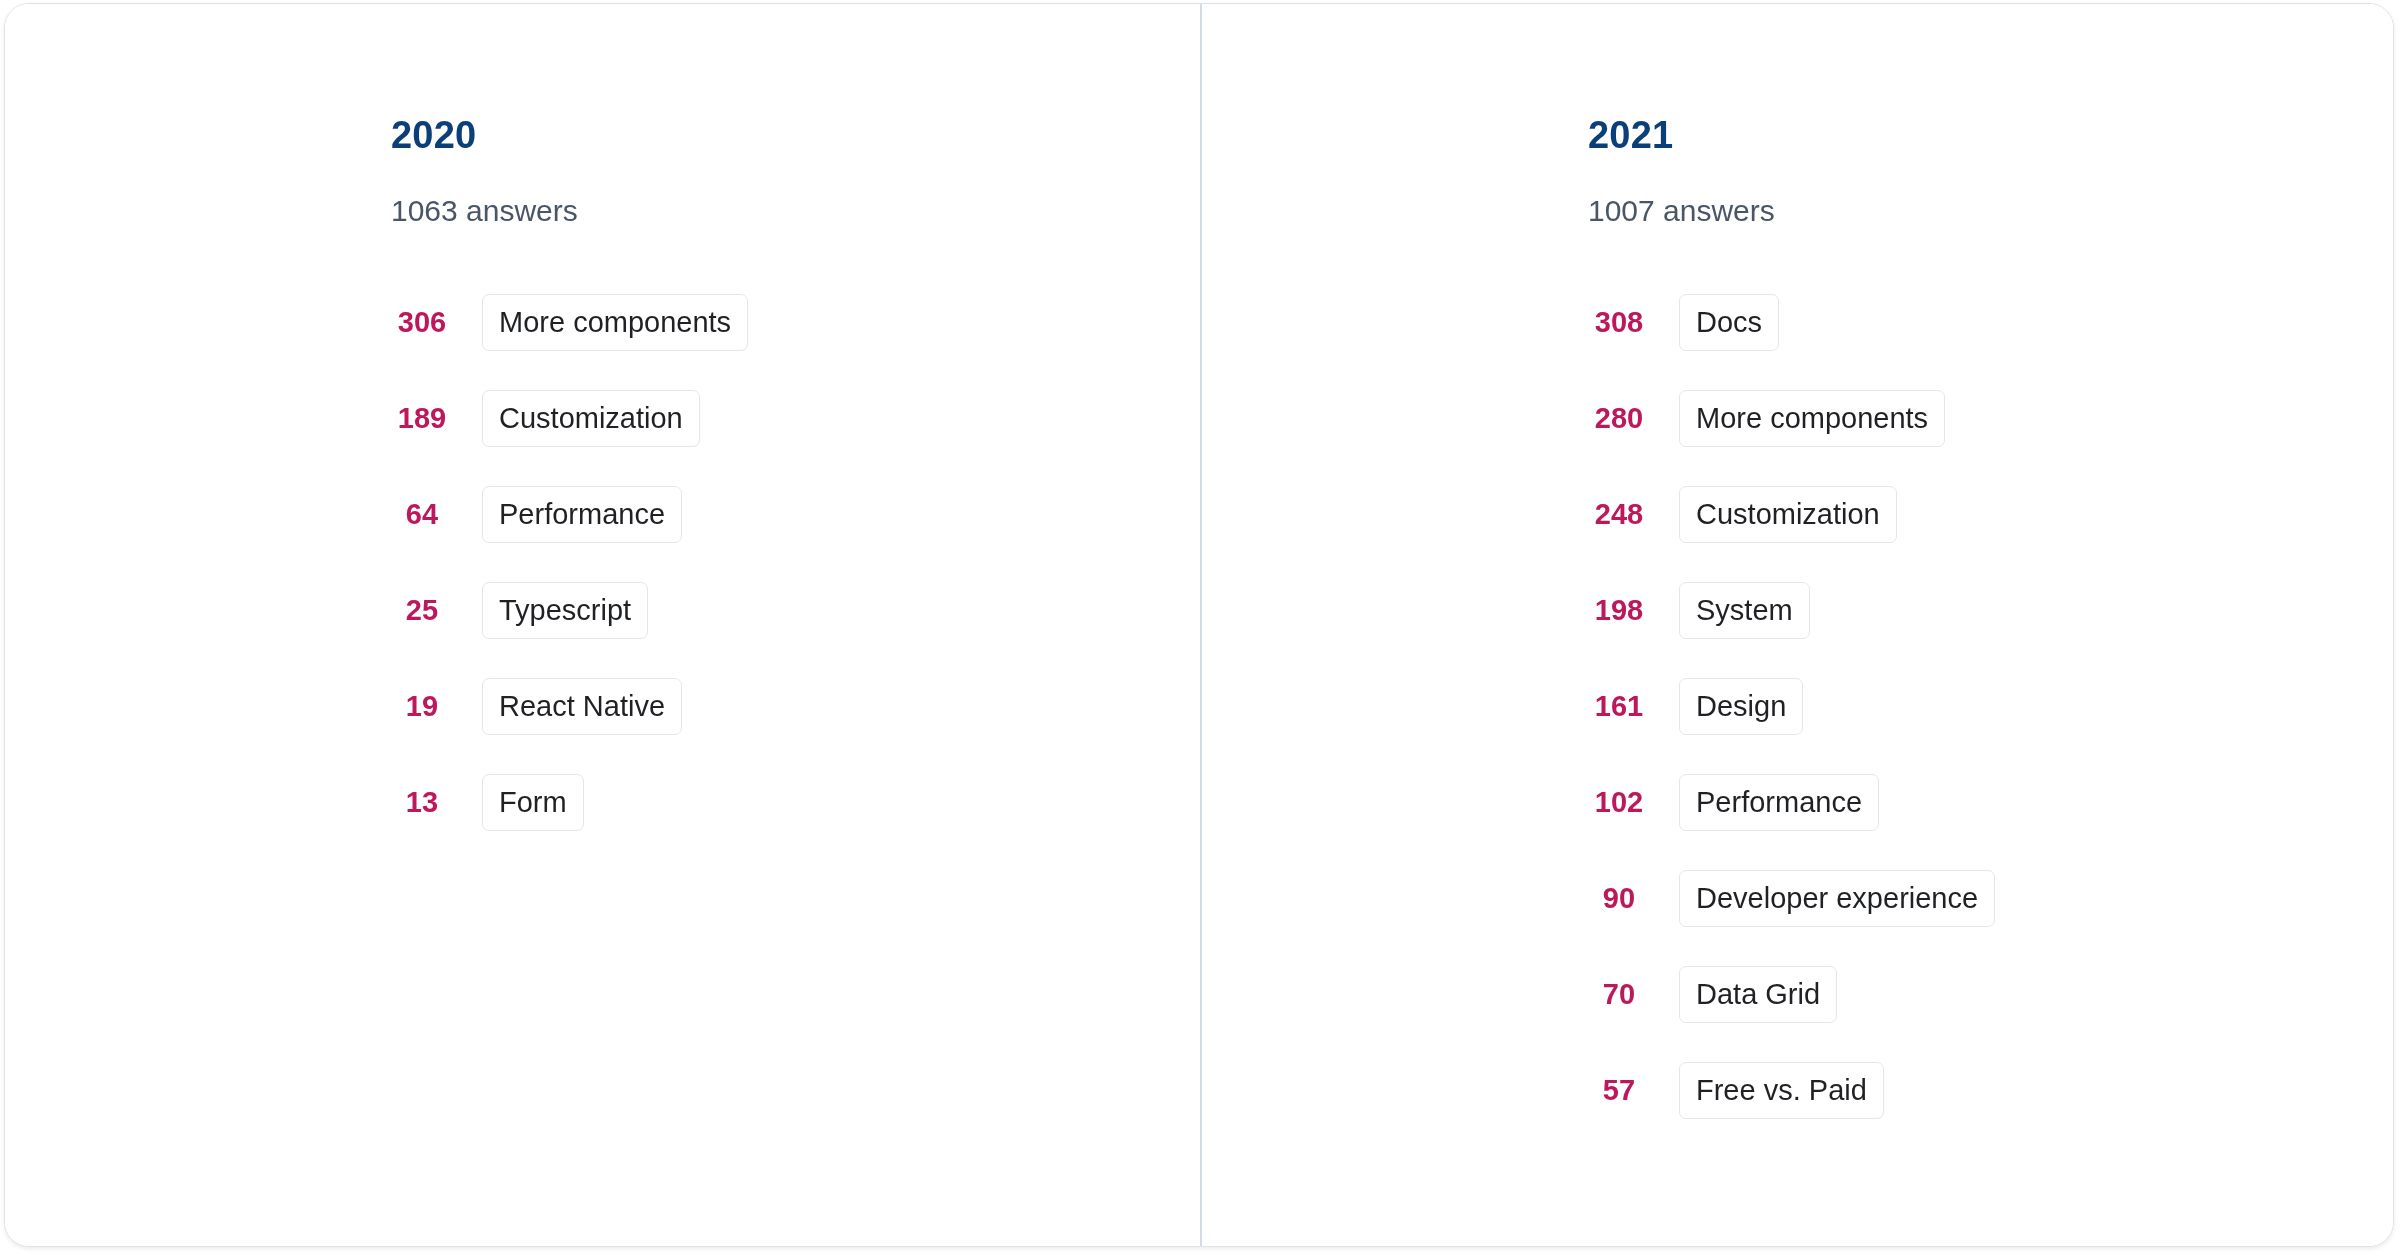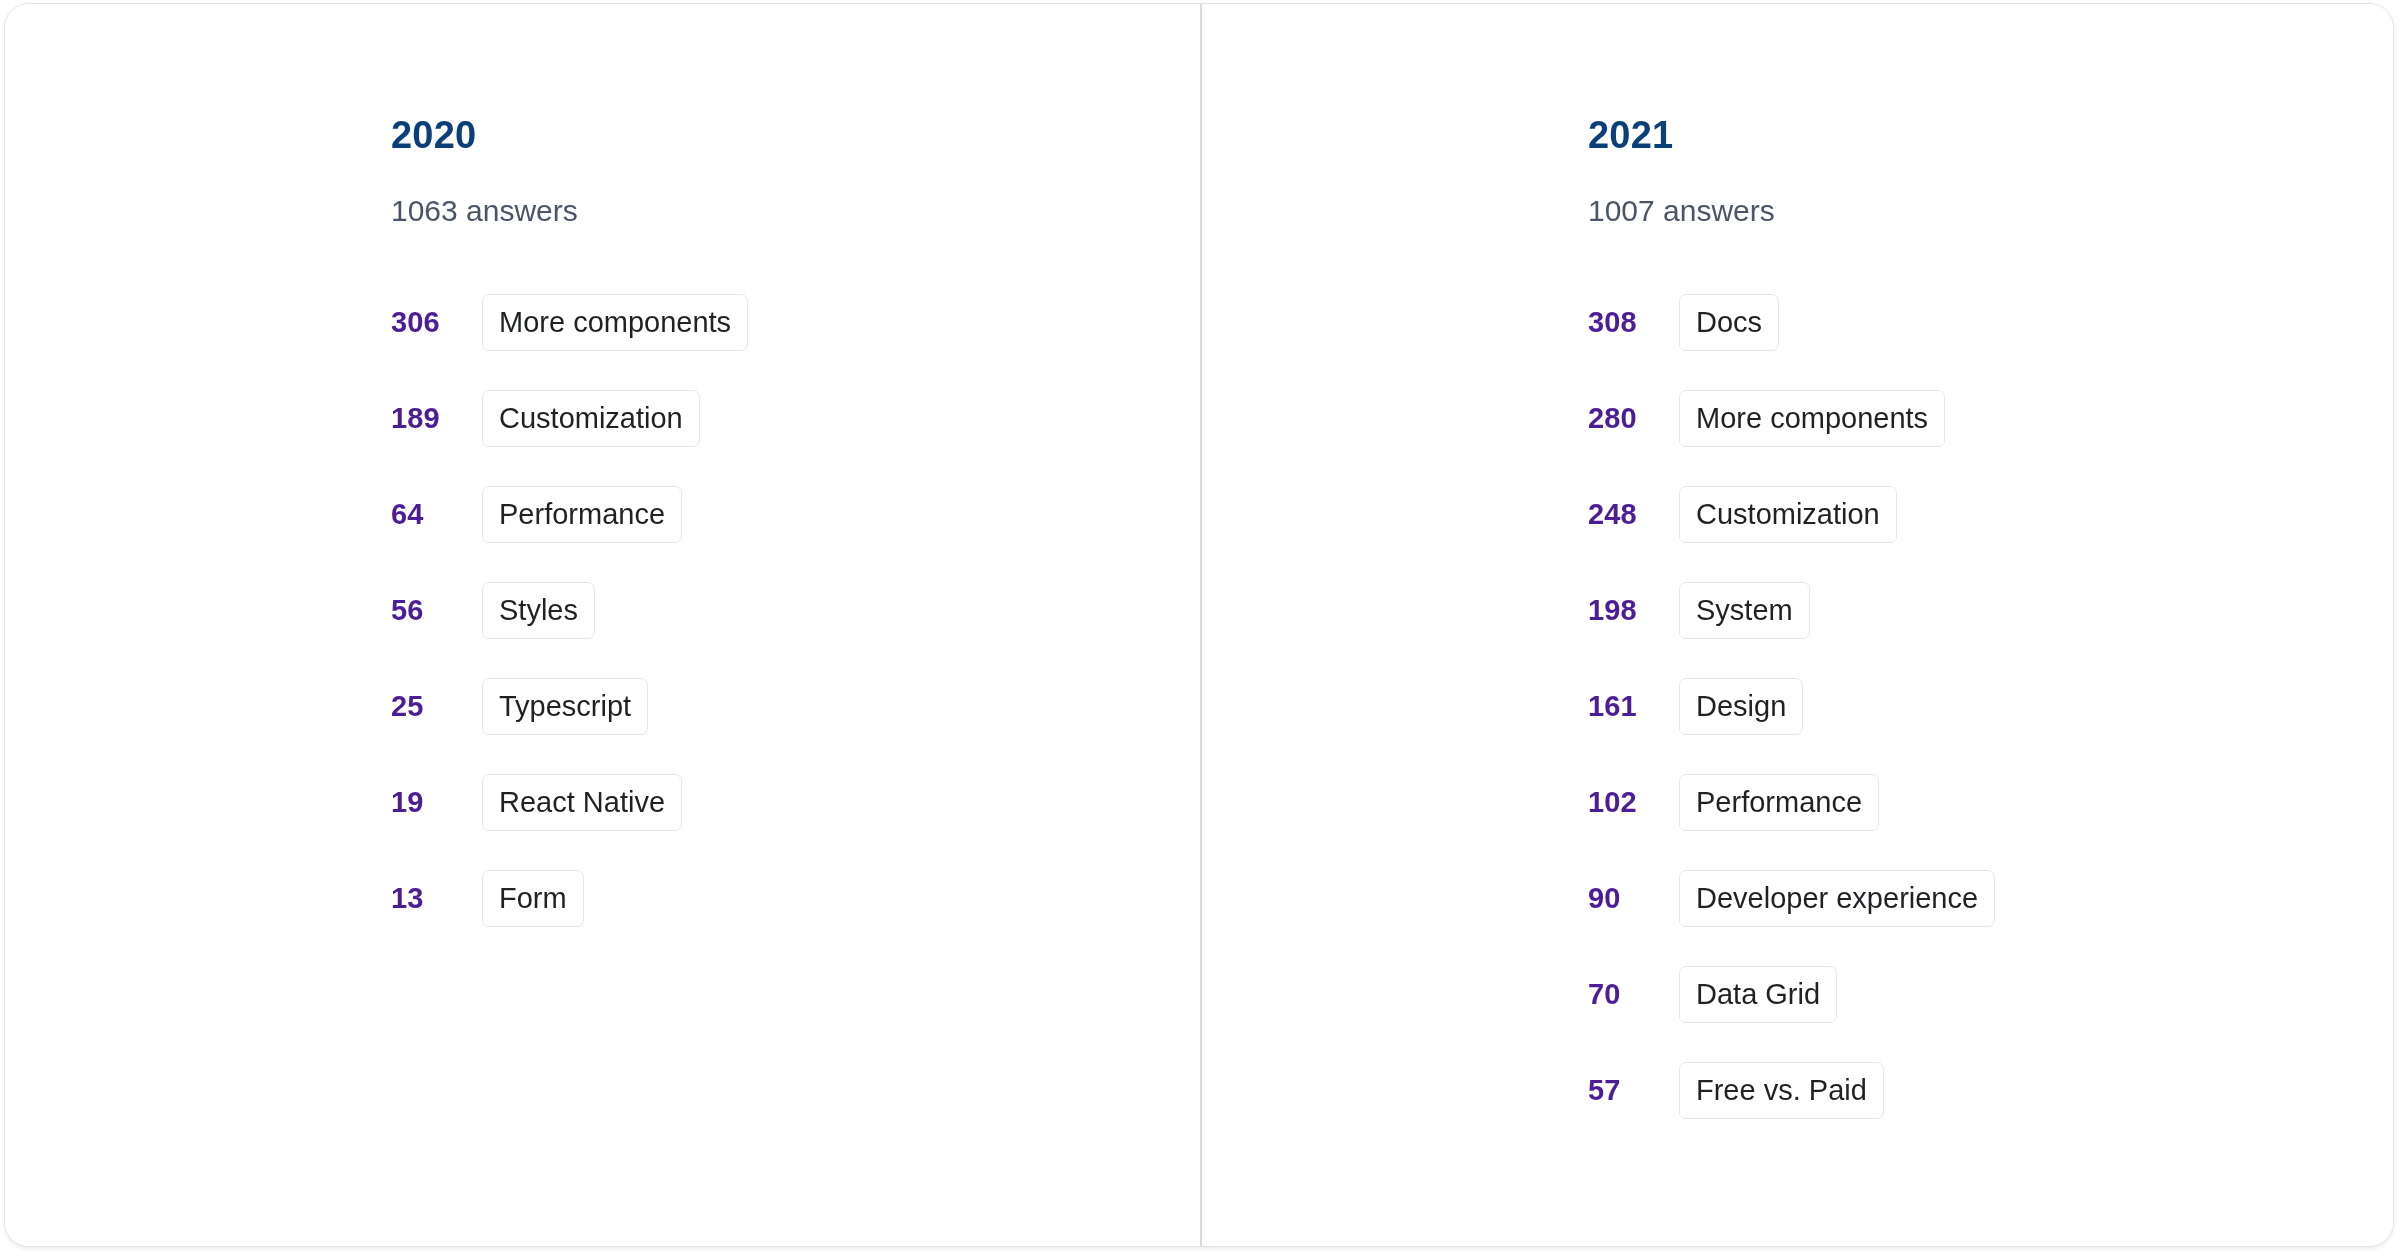--- a/index.html
+++ b/index.html
@@ -99,24 +99,24 @@
     position: relative;
     height: 96px;
     display: flex;
     flex-direction: row;
     align-items: center;
   }
 
   .row-count {
     width: 62px;
     flex: 0 0 62px;
-    text-align: left;
+    text-align: center;
     font-size: 29px;
     font-weight: bold;
-    color: #4c1d95;
+    color: #be185d;
     line-height: 1;
     letter-spacing: 0.1px;
     white-space: nowrap;
   }
 
   .row-chip {
     margin-left: 29px;
     box-sizing: border-box;
     display: inline-flex;
     align-items: center;
@@ -150,24 +150,20 @@
           </div>
           <div class="row">
             <span class="row-count">189</span>
             <span class="row-chip">Customization</span>
           </div>
           <div class="row">
             <span class="row-count">64</span>
             <span class="row-chip">Performance</span>
           </div>
           <div class="row">
-            <span class="row-count">56</span>
-            <span class="row-chip">Styles</span>
-          </div>
-          <div class="row">
             <span class="row-count">25</span>
             <span class="row-chip">Typescript</span>
           </div>
           <div class="row">
             <span class="row-count">19</span>
             <span class="row-chip">React Native</span>
           </div>
           <div class="row">
             <span class="row-count">13</span>
             <span class="row-chip">Form</span>

